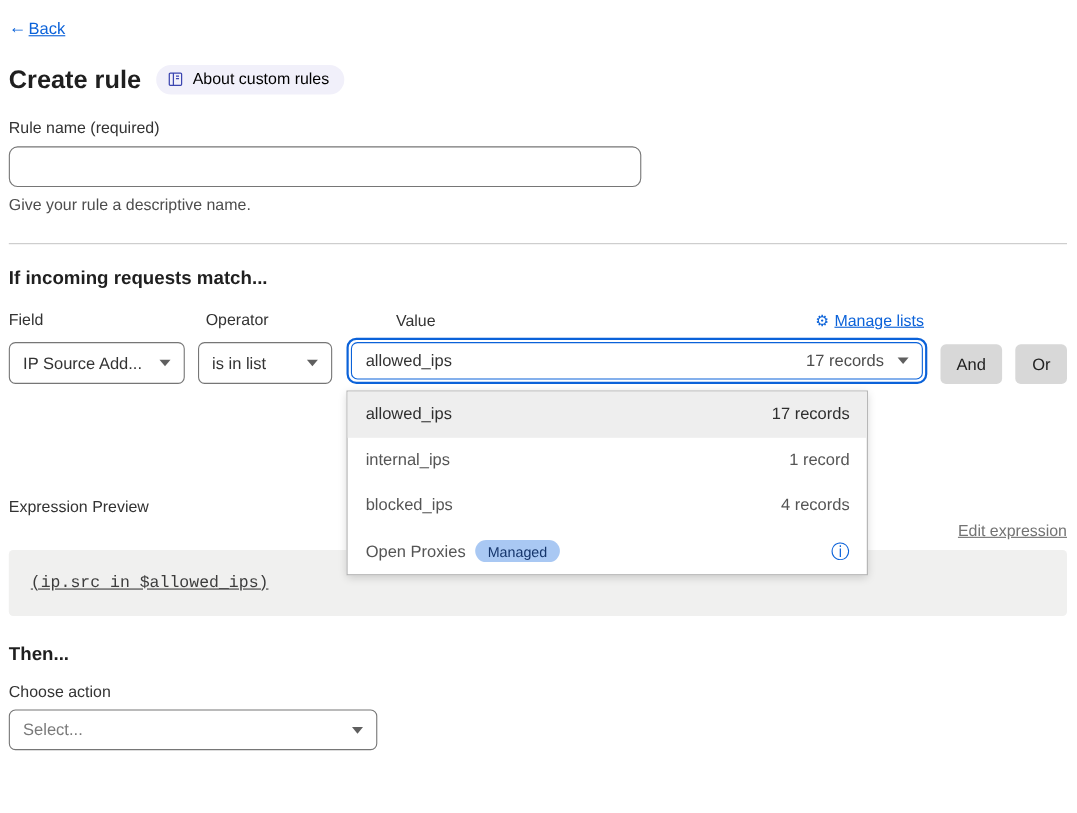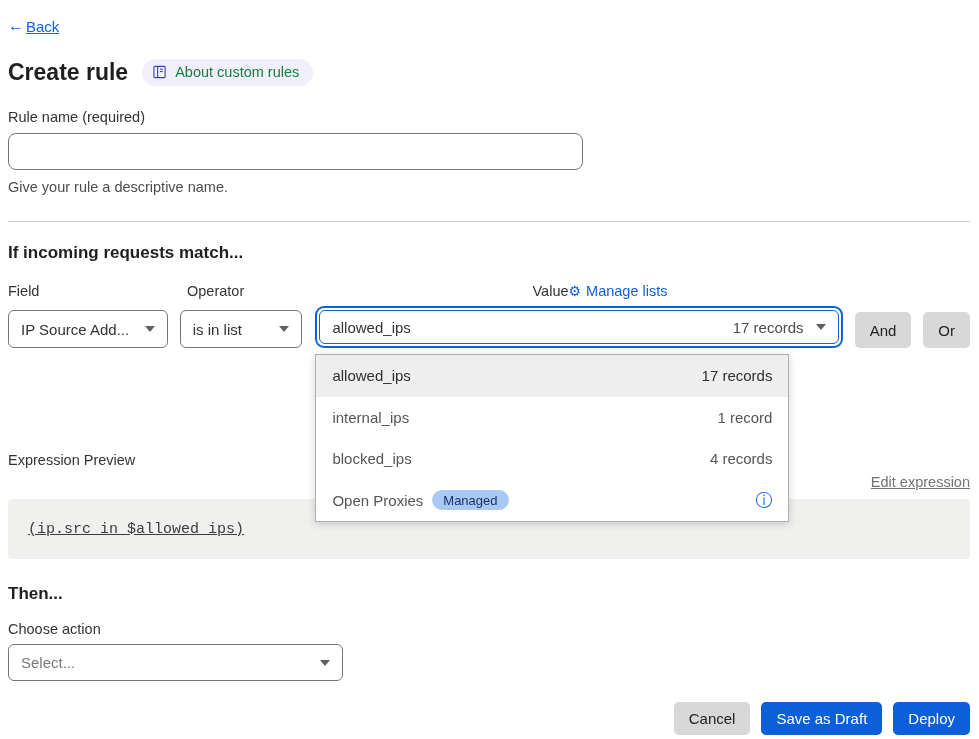--- a/index.html
+++ b/index.html
@@ -9,43 +9,43 @@
 
   
   .back-row { padding-top:17px; }
   .back-link { color:#0b62d9; font-size:15px; text-decoration:none; cursor:pointer; display:inline-flex; align-items:center; gap:2px; }
   .back-link .arrow { text-decoration:none; font-size:16px; }
   .back-link .back-text { text-decoration:underline; }
 
   
   .title-row { margin-top:24px; display:flex; align-items:center; gap:14px; }
   .page-title { font-size:23px; font-weight:bold; color:#1f1f1f; }
-  .about-pill { display:inline-flex; align-items:center; gap:8px; background:#f1f0fa; color:#15803d;
+  .about-pill { display:inline-flex; align-items:center; gap:8px; background:#f1f0fa; color:#000000;
     font-size:14.5px; padding:5px 14px 6px 10px; border-radius:15px; cursor:pointer; }
   .book-icon svg { display:block; }
 
   
   .field-label { margin-top:23px; font-size:14.5px; color:#333; }
   .rulename-input { margin-top:8px; width:575px; height:37px; border:1px solid #767676; border-radius:8px;
     font-size:15px; padding:0 12px; color:#333; outline:none; display:block; background:#fff; }
   .help-text { margin-top:9px; font-size:14.5px; color:#4d4d4d; }
 
   hr.divider { border:none; border-top:1px solid #c9c9c9; margin-top:26px; }
 
   .section-heading { margin-top:21px; font-size:17px; font-weight:bold; color:#1f1f1f; }
 
   
   .cond-labels { margin-top:20px; display:flex; }
   .cond-labels .lab { font-size:14.5px; color:#333; }
   .lab-field { width:179px; }
   .lab-operator { width:173px; }
-  .lab-value { width:480px; display:flex; justify-content:center; align-items:center; }
+  .lab-value { width:480px; display:flex; justify-content:space-between; align-items:center; }
   .manage-lists { color:#0b62d9; font-size:14.5px; cursor:pointer; display:inline-flex; align-items:center; gap:5px; }
   .manage-lists .gear { font-size:14px; text-decoration:none; }
-  .manage-lists .manage-text { }
+  .manage-lists .manage-text { text-decoration:underline; }
 
   .cond-row { margin-top:7px; display:flex; align-items:flex-end; }
   .select-box { height:38px; border:1px solid #767676; border-radius:6px; background:#fff;
     display:flex; align-items:center; justify-content:space-between; padding:0 12px; font-size:15px; color:#333; cursor:pointer; }
   .sel-field { width:167px; margin-right:12px; }
   .sel-operator { width:128px; margin-right:13px; }
   .chev { width:0; height:0; border-left:5px solid transparent; border-right:5px solid transparent; border-top:6px solid #5f5f5f; }
 
   .value-wrap { position:relative; width:556px; }
   .focus-ring { border:2px solid #0b62d9; border-radius:9px; padding:2px; background:#fff; }
@@ -190,19 +190,14 @@
     <span class="expr-code">(ip.src in $allowed_ips)</span>
   </div>
 
   <div class="then-heading">Then...</div>
   <div class="action-label">Choose action</div>
   <div class="select-box sel-action">
     <span class="placeholder">Select...</span>
     <span class="chev"></span>
   </div>
 
-  <div class="footer">
-    <button class="btn btn-gray">Cancel</button>
-    <button class="btn btn-blue">Save as Draft</button>
-    <button class="btn btn-blue">Deploy</button>
-  </div>
 
 </div>
 
 </body></html>

